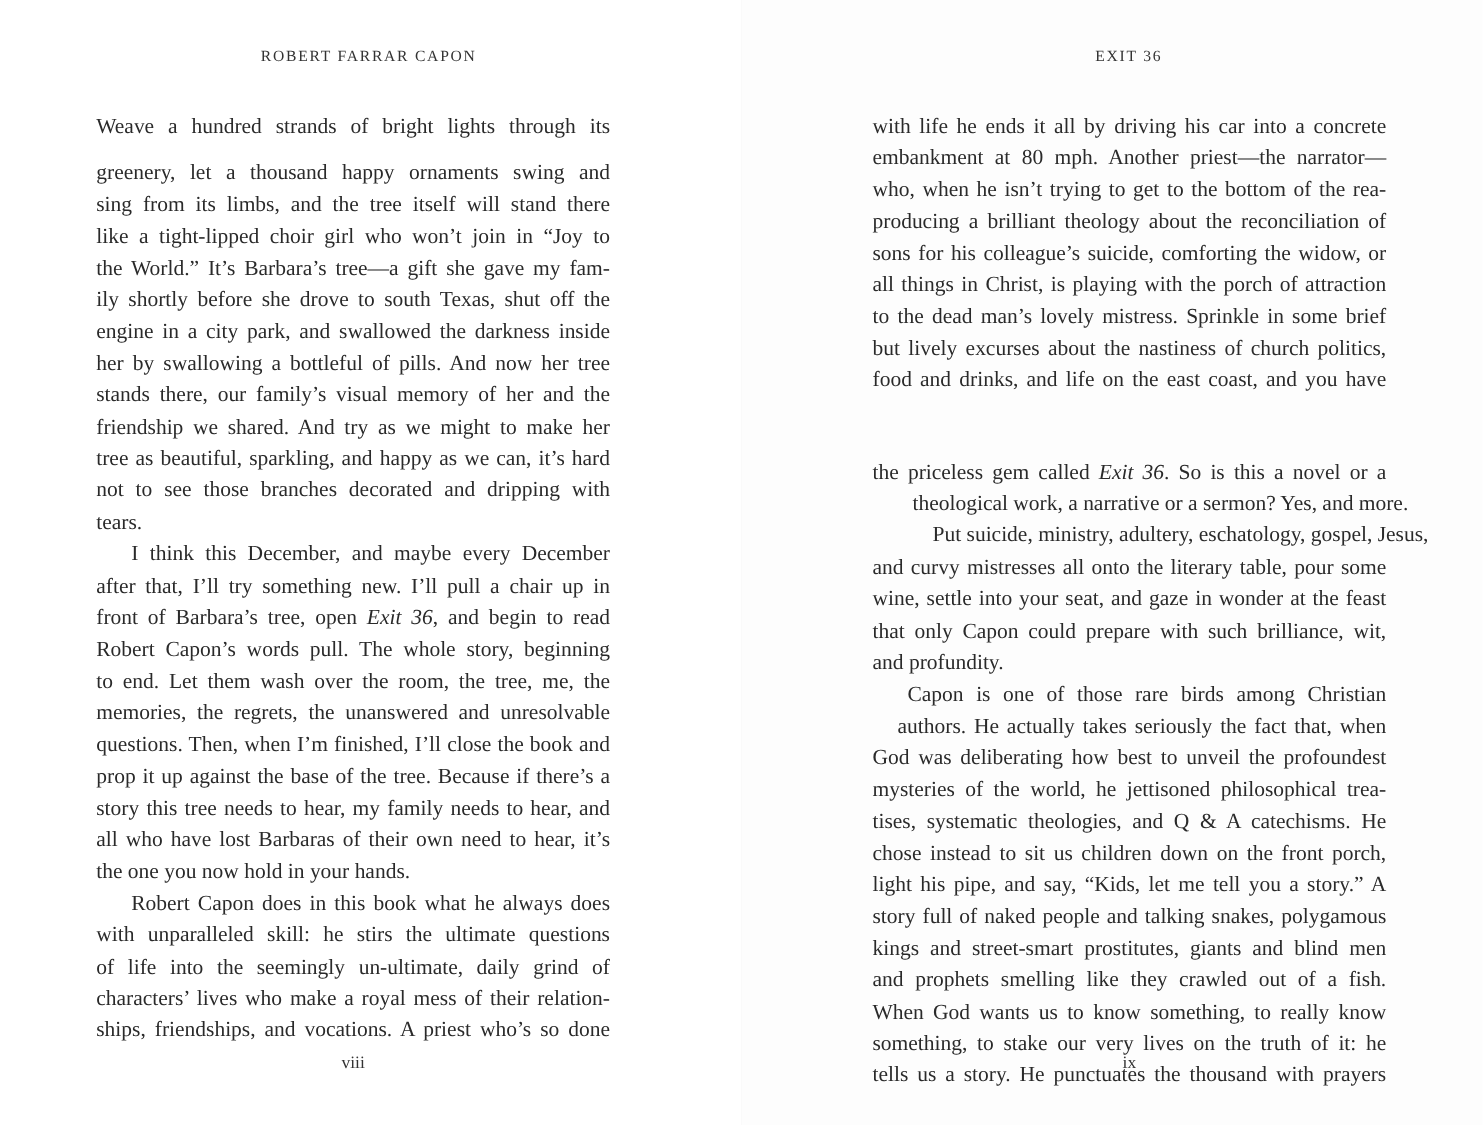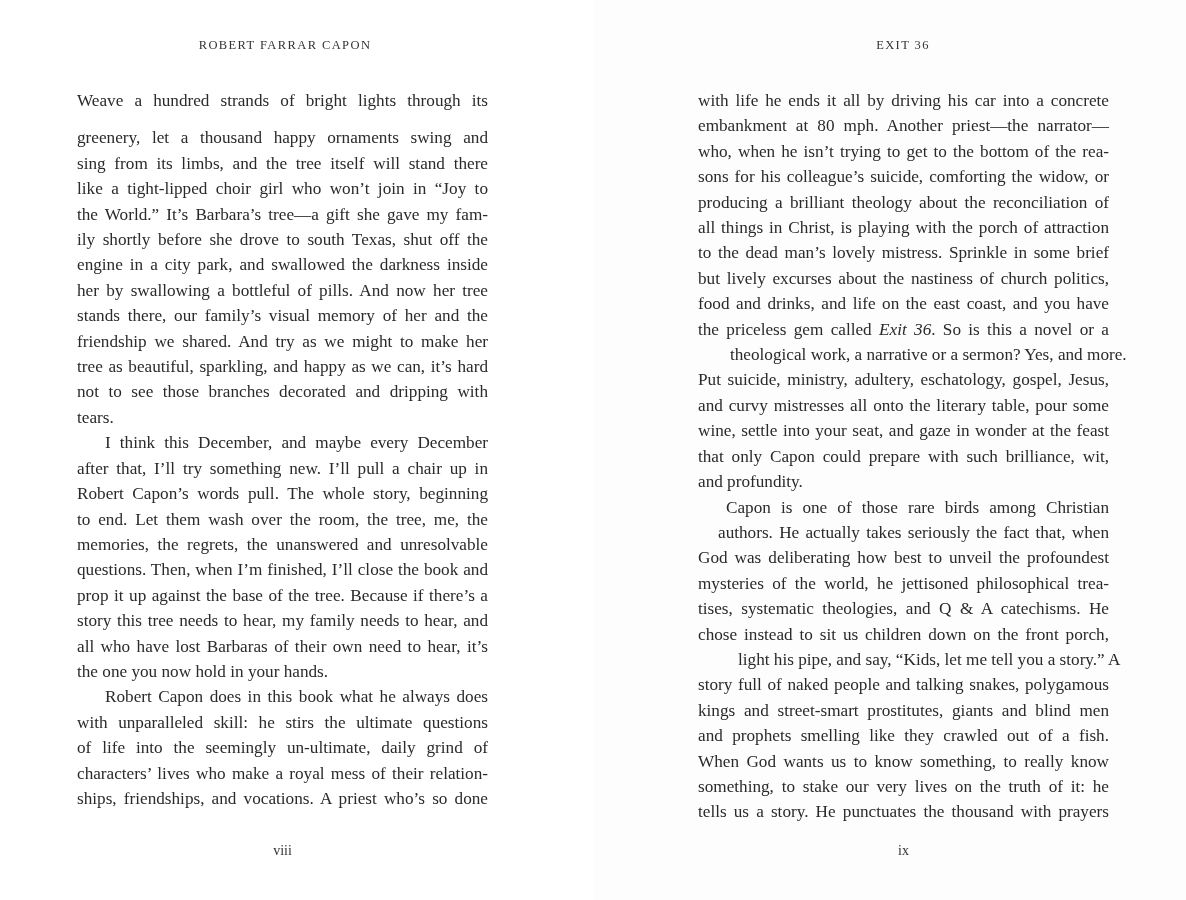--- a/index.html
+++ b/index.html
@@ -17,21 +17,21 @@
     position: absolute; left: 593px; top: 0; width: 1px; height: 900px;
     background: #ececec;
   }
   .running-head {
     position: absolute; top: 38px; left: 0; right: 0;
     text-align: center;
     font-size: 13px; letter-spacing: 1.2px;
     font-variant: small-caps; text-transform: lowercase;
     color: #333;
   }
-  .page.left .running-head { left: 80px; width: 410px; right: auto; }
+  .page.left .running-head { left: 90px; width: 410px; right: auto; }
   .page.right .running-head { left: 105px; width: 410px; right: auto; }
   .running-head.upper { text-transform: none; font-variant: normal; font-size: 12.5px; letter-spacing: 1.4px; }
   .body-text {
     position: absolute; top: 88px;
     width: 411px;
     font-size: 17.2px;
     line-height: 25.4px;
     text-align: justify;
     hyphens: manual;
   }
@@ -67,20 +67,21 @@
           <span class="line" style="text-indent: 0px;">her by swallowing a bottleful of pills. And now her tree</span>
           <span class="line" style="text-indent: 0px;">stands there, our family’s visual memory of her and the</span>
           <span class="line" style="text-indent: 0px;">friendship we shared. And try as we might to make her</span>
           <span class="line" style="text-indent: 0px;">tree as beautiful, sparkling, and happy as we can, it’s hard</span>
           <span class="line" style="text-indent: 0px;">not to see those branches decorated and dripping with</span>
           <span class="line last" style="text-indent: 0px;">tears.</span>
         </div>
         <div class="para">
           <span class="line" style="text-indent: 28px;">I think this December, and maybe every December</span>
           <span class="line" style="text-indent: 0px;">after that, I’ll try something new. I’ll pull a chair up in</span>
+          <span class="line" style="text-indent: 0px;">front of Barbara’s tree, open <em>Exit 36</em>, and begin to read</span>
           <span class="line" style="text-indent: 0px;">Robert Capon’s words pull. The whole story, beginning</span>
           <span class="line" style="text-indent: 0px;">to end. Let them wash over the room, the tree, me, the</span>
           <span class="line" style="text-indent: 0px;">memories, the regrets, the unanswered and unresolvable</span>
           <span class="line" style="text-indent: 0px;">questions. Then, when I’m finished, I’ll close the book and</span>
           <span class="line" style="text-indent: 0px;">prop it up against the base of the tree. Because if there’s a</span>
           <span class="line" style="text-indent: 0px;">story this tree needs to hear, my family needs to hear, and</span>
           <span class="line" style="text-indent: 0px;">all who have lost Barbaras of their own need to hear, it’s</span>
           <span class="line last" style="text-indent: 0px;">the one you now hold in your hands.</span>
         </div>
         <div class="para">
@@ -94,42 +95,42 @@
     <div class="folio">viii</div>
   </div>
   <div class="gutter"></div>
   <div class="page right">
     <div class="running-head upper">EXIT 36</div>
     <div class="body-text">
         <div class="para noindent">
           <span class="line" style="text-indent: 0px;">with life he ends it all by driving his car into a concrete</span>
           <span class="line" style="text-indent: 0px;">embankment at 80 mph. Another priest—the narrator—</span>
           <span class="line" style="text-indent: 0px;">who, when he isn’t trying to get to the bottom of the rea-</span>
+          <span class="line" style="text-indent: 0px;">producing a brilliant theology about the reconciliation of</span>
           <span class="line" style="text-indent: 0px;">sons for his colleague’s suicide, comforting the widow, or</span>
-          <span class="line" style="text-indent: 0px;">producing a brilliant theology about the reconciliation of</span>
           <span class="line" style="text-indent: 0px;">all things in Christ, is playing with the porch of attraction</span>
           <span class="line" style="text-indent: 0px;">to the dead man’s lovely mistress. Sprinkle in some brief</span>
           <span class="line" style="text-indent: 0px;">but lively excurses about the nastiness of church politics,</span>
           <span class="line" style="text-indent: 0px;">food and drinks, and life on the east coast, and you have</span>
-          <span class="line" style="text-indent: 0px;">the priceless gem called <em>Exit 36</em>. So is this a novel or a</span>
+          <span class="line" style="text-indent: 0px; margin-top: 48px;">the priceless gem called <em>Exit 36</em>. So is this a novel or a</span>
           <span class="line" style="text-indent: 0px; margin-left: 32px;">theological work, a narrative or a sermon? Yes, and more.</span>
-          <span class="line" style="text-indent: 0px;">Put suicide, ministry, adultery, eschatology, gospel, Jesus,</span>
+          <span class="line" style="text-indent: 0px; margin-left: 48px;">Put suicide, ministry, adultery, eschatology, gospel, Jesus,</span>
           <span class="line" style="text-indent: 0px;">and curvy mistresses all onto the literary table, pour some</span>
           <span class="line" style="text-indent: 0px;">wine, settle into your seat, and gaze in wonder at the feast</span>
           <span class="line" style="text-indent: 0px;">that only Capon could prepare with such brilliance, wit,</span>
           <span class="line last" style="text-indent: 0px;">and profundity.</span>
         </div>
         <div class="para">
           <span class="line" style="text-indent: 28px;">Capon is one of those rare birds among Christian</span>
           <span class="line" style="text-indent: 0px; margin-left: 20px;">authors. He actually takes seriously the fact that, when</span>
           <span class="line" style="text-indent: 0px;">God was deliberating how best to unveil the profoundest</span>
           <span class="line" style="text-indent: 0px;">mysteries of the world, he jettisoned philosophical trea-</span>
           <span class="line" style="text-indent: 0px;">tises, systematic theologies, and Q &amp; A catechisms. He</span>
           <span class="line" style="text-indent: 0px;">chose instead to sit us children down on the front porch,</span>
-          <span class="line" style="text-indent: 0px; margin-left: 40px;">light his pipe, and say, “Kids, let me tell you a story.” A</span>
+          <span class="line" style="text-indent: 0px;">light his pipe, and say, “Kids, let me tell you a story.” A</span>
           <span class="line" style="text-indent: 0px;">story full of naked people and talking snakes, polygamous</span>
           <span class="line" style="text-indent: 0px;">kings and street-smart prostitutes, giants and blind men</span>
           <span class="line" style="text-indent: 0px;">and prophets smelling like they crawled out of a fish.</span>
           <span class="line" style="text-indent: 0px;">When God wants us to know something, to really know</span>
           <span class="line" style="text-indent: 0px;">something, to stake our very lives on the truth of it: he</span>
           <span class="line" style="text-indent: 0px;">tells us a story. He punctuates the thousand with prayers</span>
         </div>
       </div>
     <div class="folio">ix</div>
   </div>

